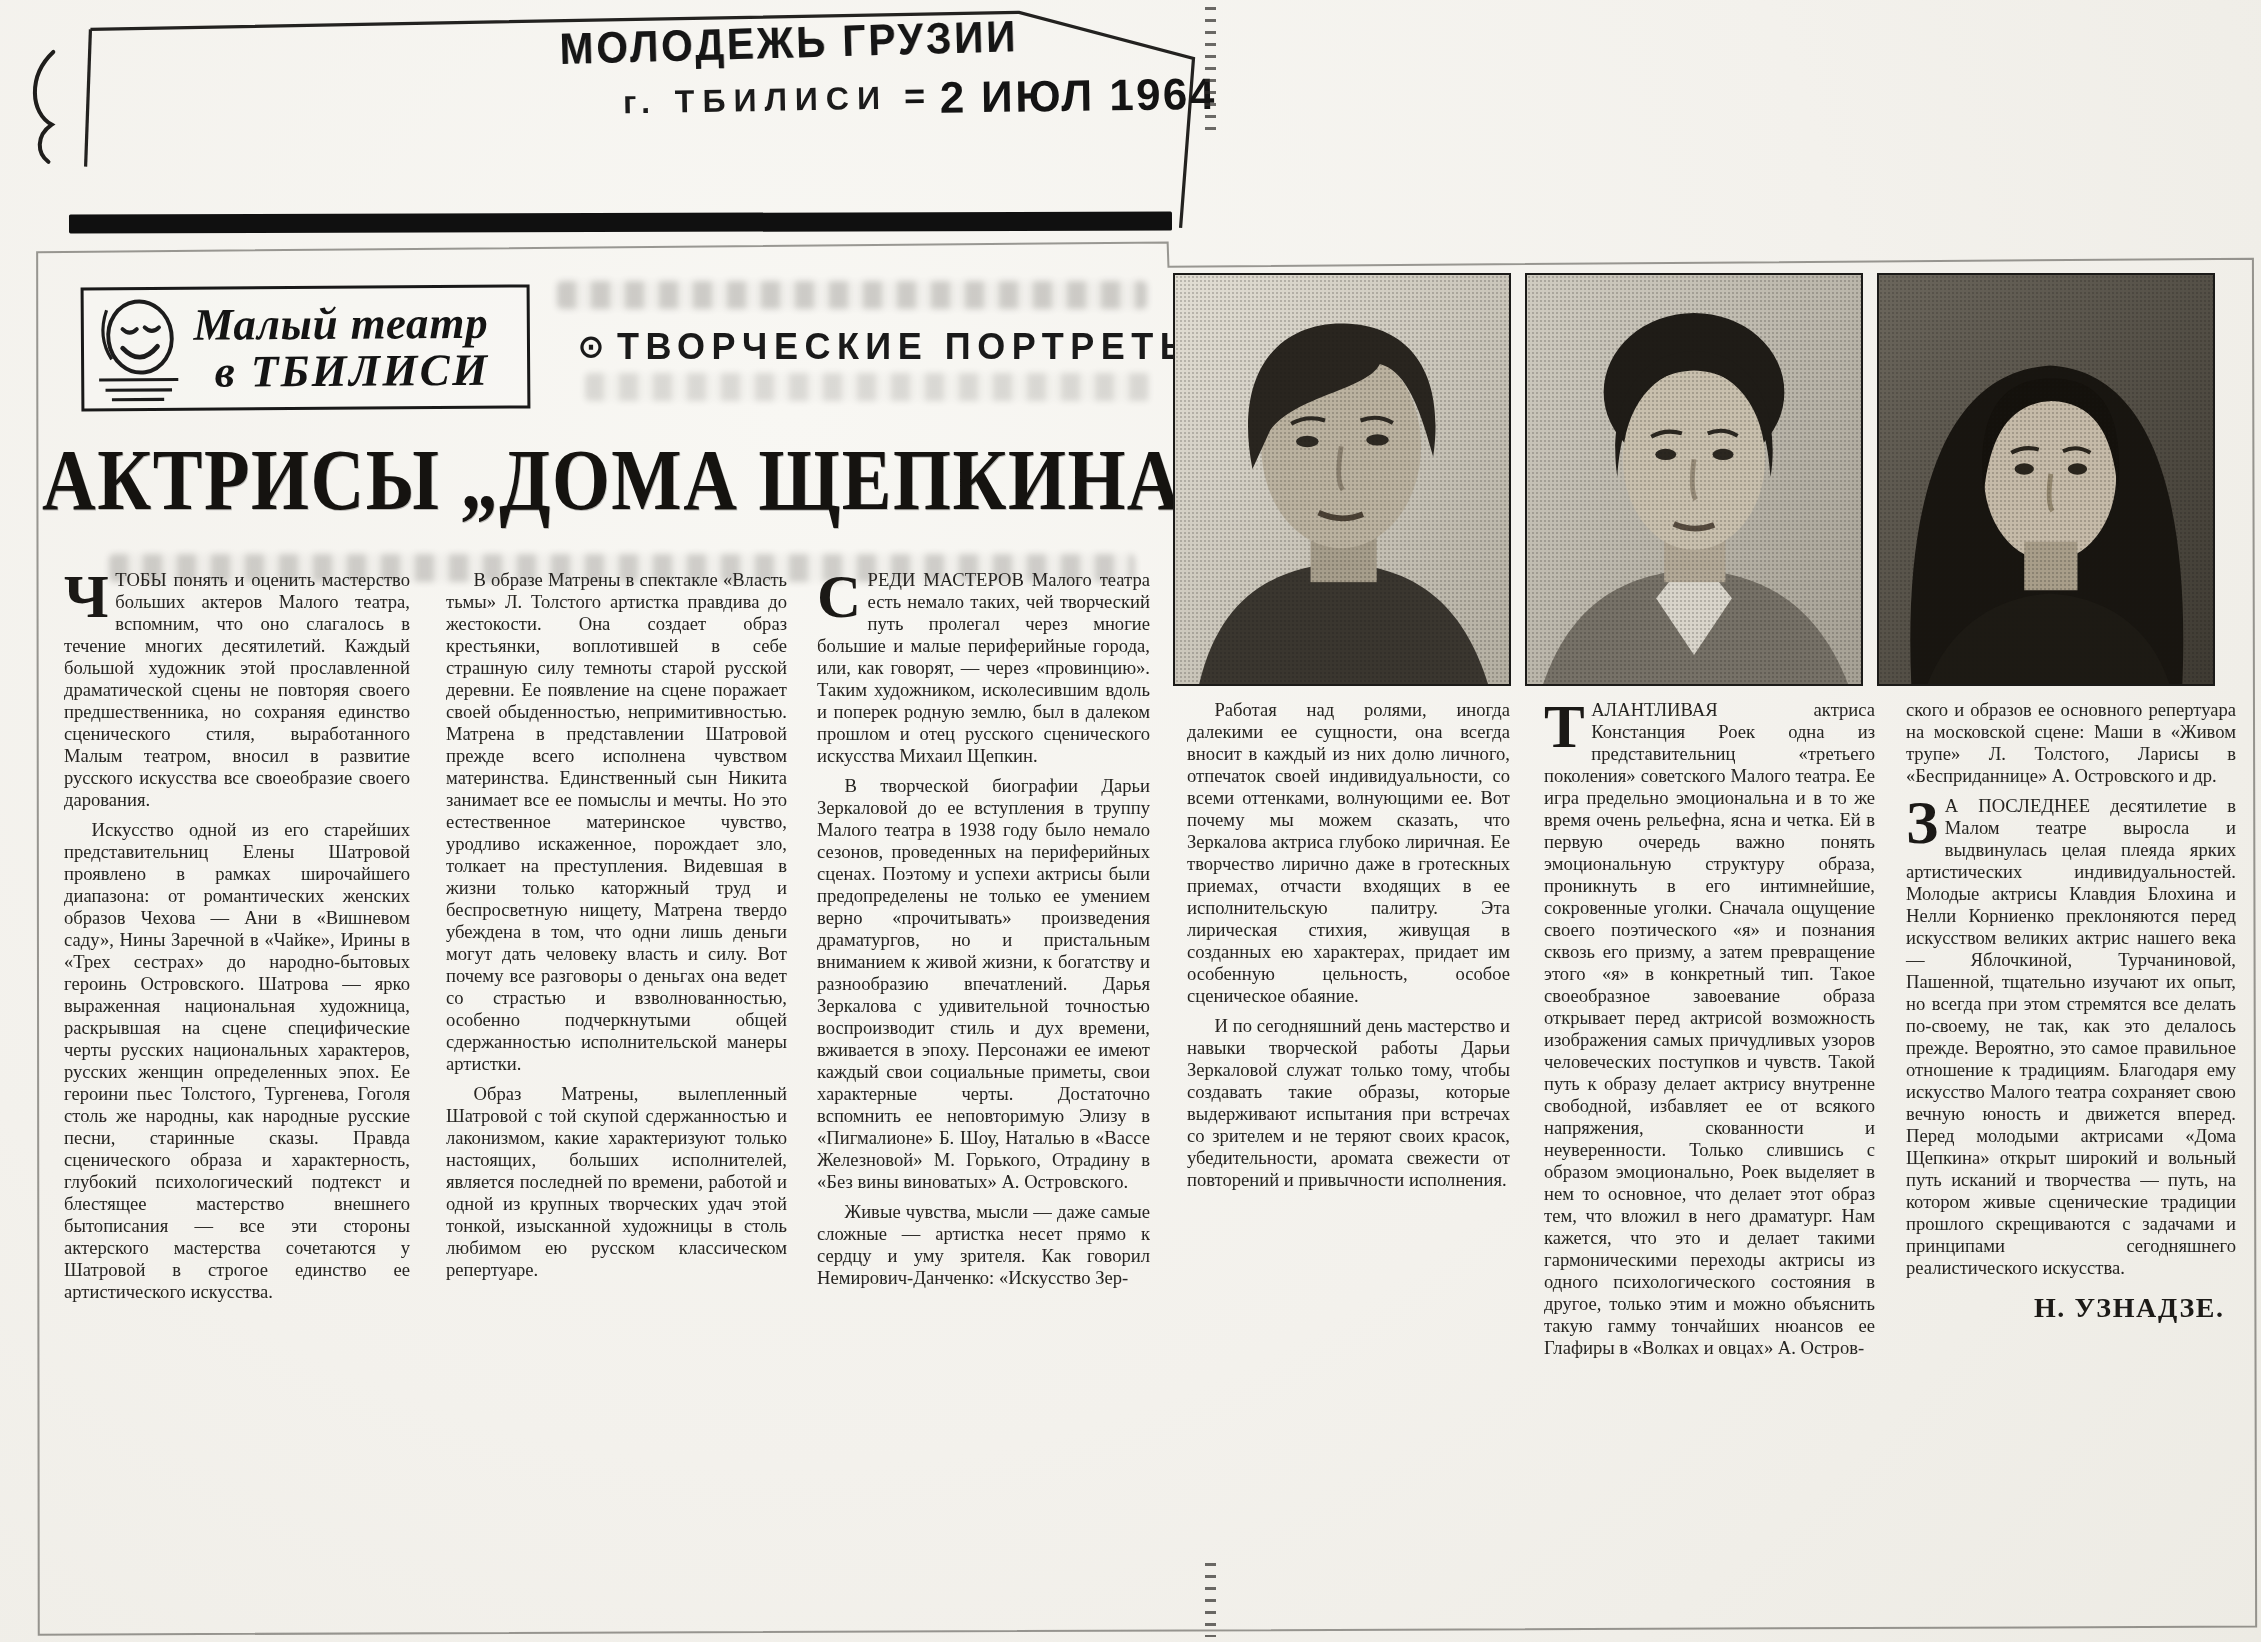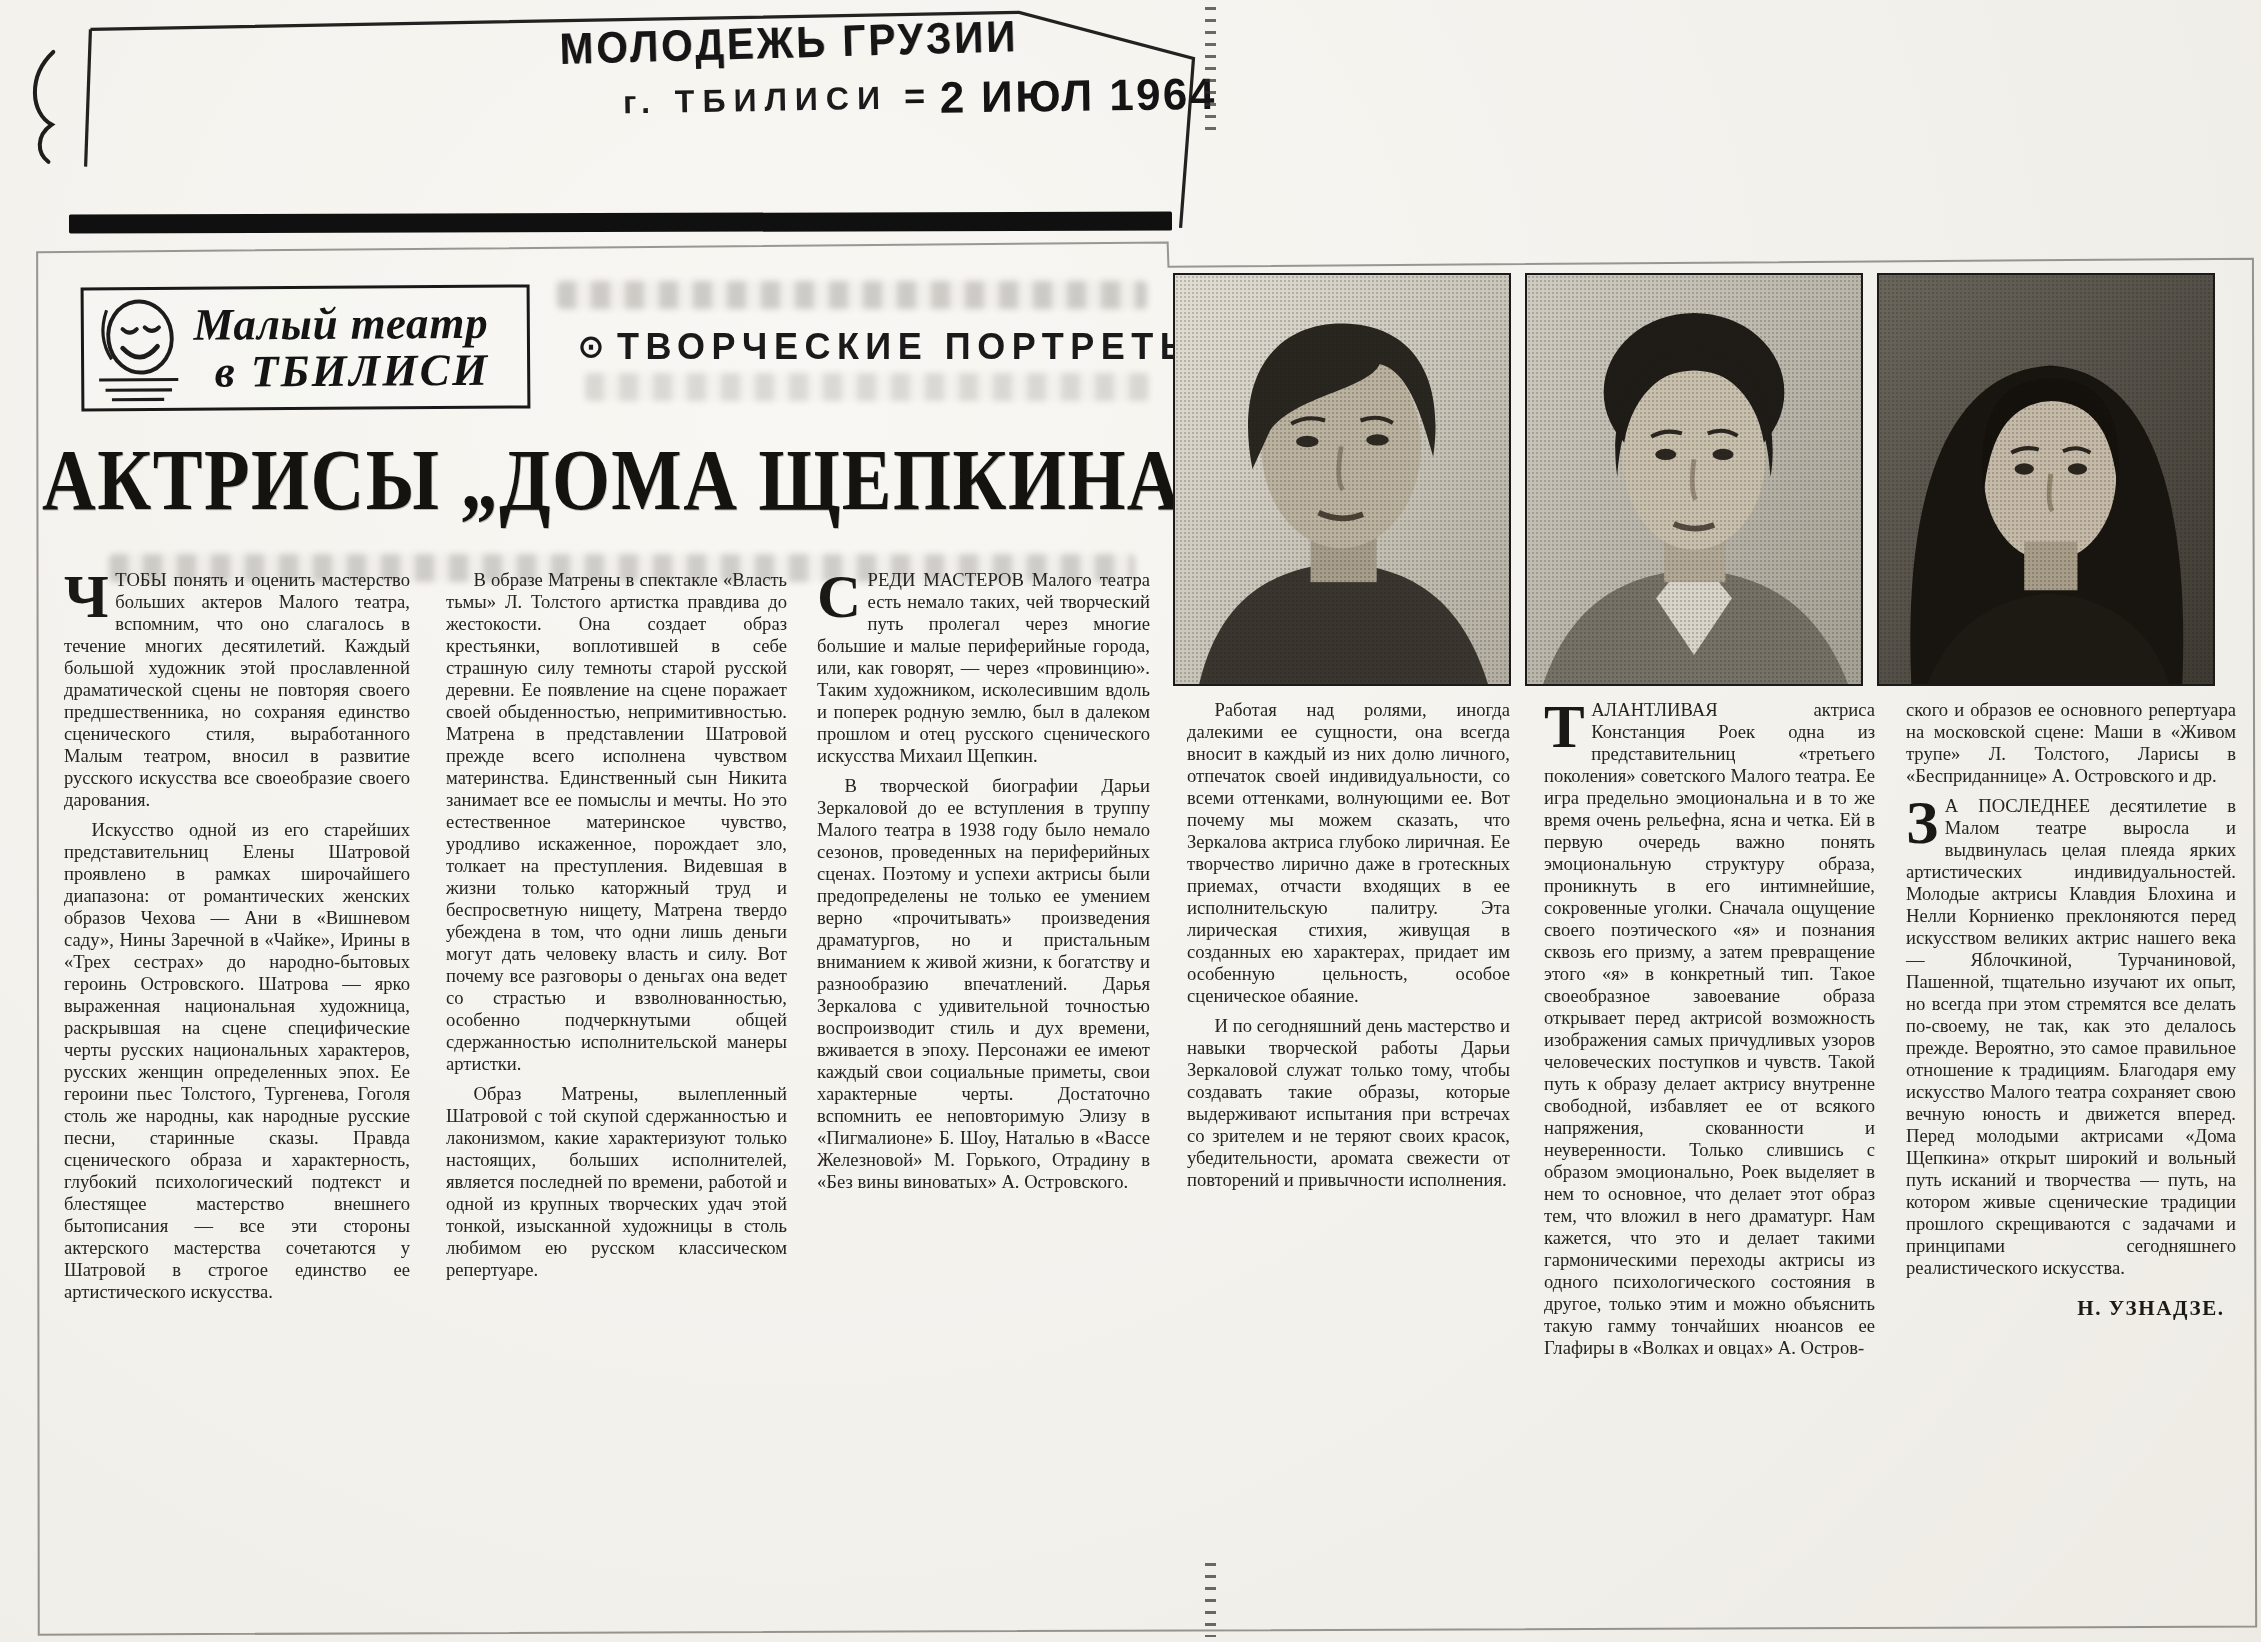--- a/index.html
+++ b/index.html
@@ -111,21 +111,21 @@
   .col5{left:1528px;width:347px;height:927px;}
   .col6{left:1890px;width:346px;height:927px;}
   .col p{margin:0 0 8px 16px;text-indent:27.5px;}
   .col p.flush{text-indent:0;}
   .col p.dc{text-indent:0;}
   .col p.dc::first-letter{
     float:left;font-size:61px;line-height:47px;
     padding:4px 6.5px 0 0;font-weight:bold;color:#1b1916;
   }
   .sig{
-    text-align:right;font-weight:bold;font-size:21px;letter-spacing:1.6px;
+    text-align:right;font-weight:bold;font-size:28px;letter-spacing:1.6px;
     padding-right:11.3px;margin-top:18px;font-family:"Liberation Serif",serif;color:#1c1a17;
   }
 </style>
 </head>
 <body>
 
 <div class="page">
 
   <svg class="overlay" viewBox="0 0 2800 2034">
     <path d="M112 36 L1262 15 L1478 72 L1462 282" fill="none" stroke="#232220" stroke-width="4"></path>
@@ -235,20 +235,21 @@
   </div>
 
   <div class="col col2">
     <p>В образе Матрены в спектакле «Власть тьмы» Л. Толстого артистка правдива до жестокости. Она создает образ крестьянки, воплотившей в себе страшную силу темноты старой русской деревни. Ее появление на сцене поражает своей обыденностью, непримитивностью. Матрена в представлении Шатровой прежде всего исполнена чувством материнства. Единственный сын Никита занимает все ее помыслы и мечты. Но это естественное материнское чувство, уродливо искаженное, порождает зло, толкает на преступления. Видевшая в жизни только каторжный труд и беспросветную нищету, Матрена твердо убеждена в том, что одни лишь деньги могут дать человеку власть и силу. Вот почему все разговоры о деньгах она ведет со страстью и взволнованностью, особенно подчеркнутыми общей сдержанностью исполнительской манеры артистки.</p>
     <p>Образ Матрены, вылепленный Шатровой с той скупой сдержанностью и лаконизмом, какие характеризуют только настоящих, больших исполнителей, является последней по времени, работой и одной из крупных творческих удач этой тонкой, изысканной художницы в столь любимом ею русском классическом репертуаре.</p>
   </div>
 
   <div class="col col3">
     <p class="dc">СРЕДИ МАСТЕРОВ Малого театра есть немало таких, чей творческий путь пролегал через многие большие и малые периферийные города, или, как говорят, — через «провинцию». Таким художником, исколесившим вдоль и поперек родную землю, был в далеком прошлом и отец русского сценического искусства Михаил Щепкин.</p>
     <p>В творческой биографии Дарьи Зеркаловой до ее вступления в труппу Малого театра в 1938 году было немало сезонов, проведенных на периферийных сценах. Поэтому и успехи актрисы были предопределены не только ее умением верно «прочитывать» произведения драматургов, но и пристальным вниманием к живой жизни, к богатству и разнообразию впечатлений. Дарья Зеркалова с удивительной точностью воспроизводит стиль и дух времени, вживается в эпоху. Персонажи ее имеют каждый свои социальные приметы, свои характерные черты. Достаточно вспомнить ее неповторимую Элизу в «Пигмалионе» Б. Шоу, Наталью в «Вассе Железновой» М. Горького, Отрадину в «Без вины виноватых» А. Островского.</p>
+    <p>Живые чувства, мысли — даже самые сложные — артистка несет прямо к сердцу и уму зрителя. Как говорил Немирович-Данченко: «Искусство Зер-</p>
   </div>
 
   <div class="col low col4">
     <p>Работая над ролями, иногда далекими ее сущности, она всегда вносит в каждый из них долю личного, отпечаток своей индивидуальности, со всеми оттенками, волнующими ее. Вот почему мы можем сказать, что Зеркалова актриса глубоко лиричная. Ее творчество лирично даже в гротескных приемах, отчасти входящих в ее исполнительскую палитру. Эта лирическая стихия, живущая в созданных ею характерах, придает им особенную цельность, особое сценическое обаяние.</p>
     <p>И по сегодняшний день мастерство и навыки творческой работы Дарьи Зеркаловой служат только тому, чтобы создавать такие образы, которые выдерживают испытания при встречах со зрителем и не теряют своих красок, убедительности, аромата свежести от повторений и привычности исполнения.</p>
   </div>
 
   <div class="col low col5">
     <p class="dc">ТАЛАНТЛИВАЯ актриса Констанция Роек одна из представительниц «третьего поколения» советского Малого театра. Ее игра предельно эмоциональна и в то же время очень рельефна, ясна и четка. Ей в первую очередь важно понять эмоциональную структуру образа, проникнуть в его интимнейшие, сокровенные уголки. Сначала ощущение своего поэтического «я» и познания сквозь его призму, а затем превращение этого «я» в конкретный тип. Такое своеобразное завоевание образа открывает перед актрисой возможность изображения самых причудливых узоров человеческих поступков и чувств. Такой путь к образу делает актрису внутренне свободной, избавляет ее от всякого напряжения, скованности и неуверенности. Только слившись с образом эмоционально, Роек выделяет в нем то основное, что делает этот образ тем, что вложил в него драматург. Нам кажется, что это и делает такими гармоническими переходы актрисы из одного психологического состояния в другое, только этим и можно объяснить такую гамму тончайших нюансов ее Глафиры в «Волках и овцах» А. Остров-</p>
   </div>

